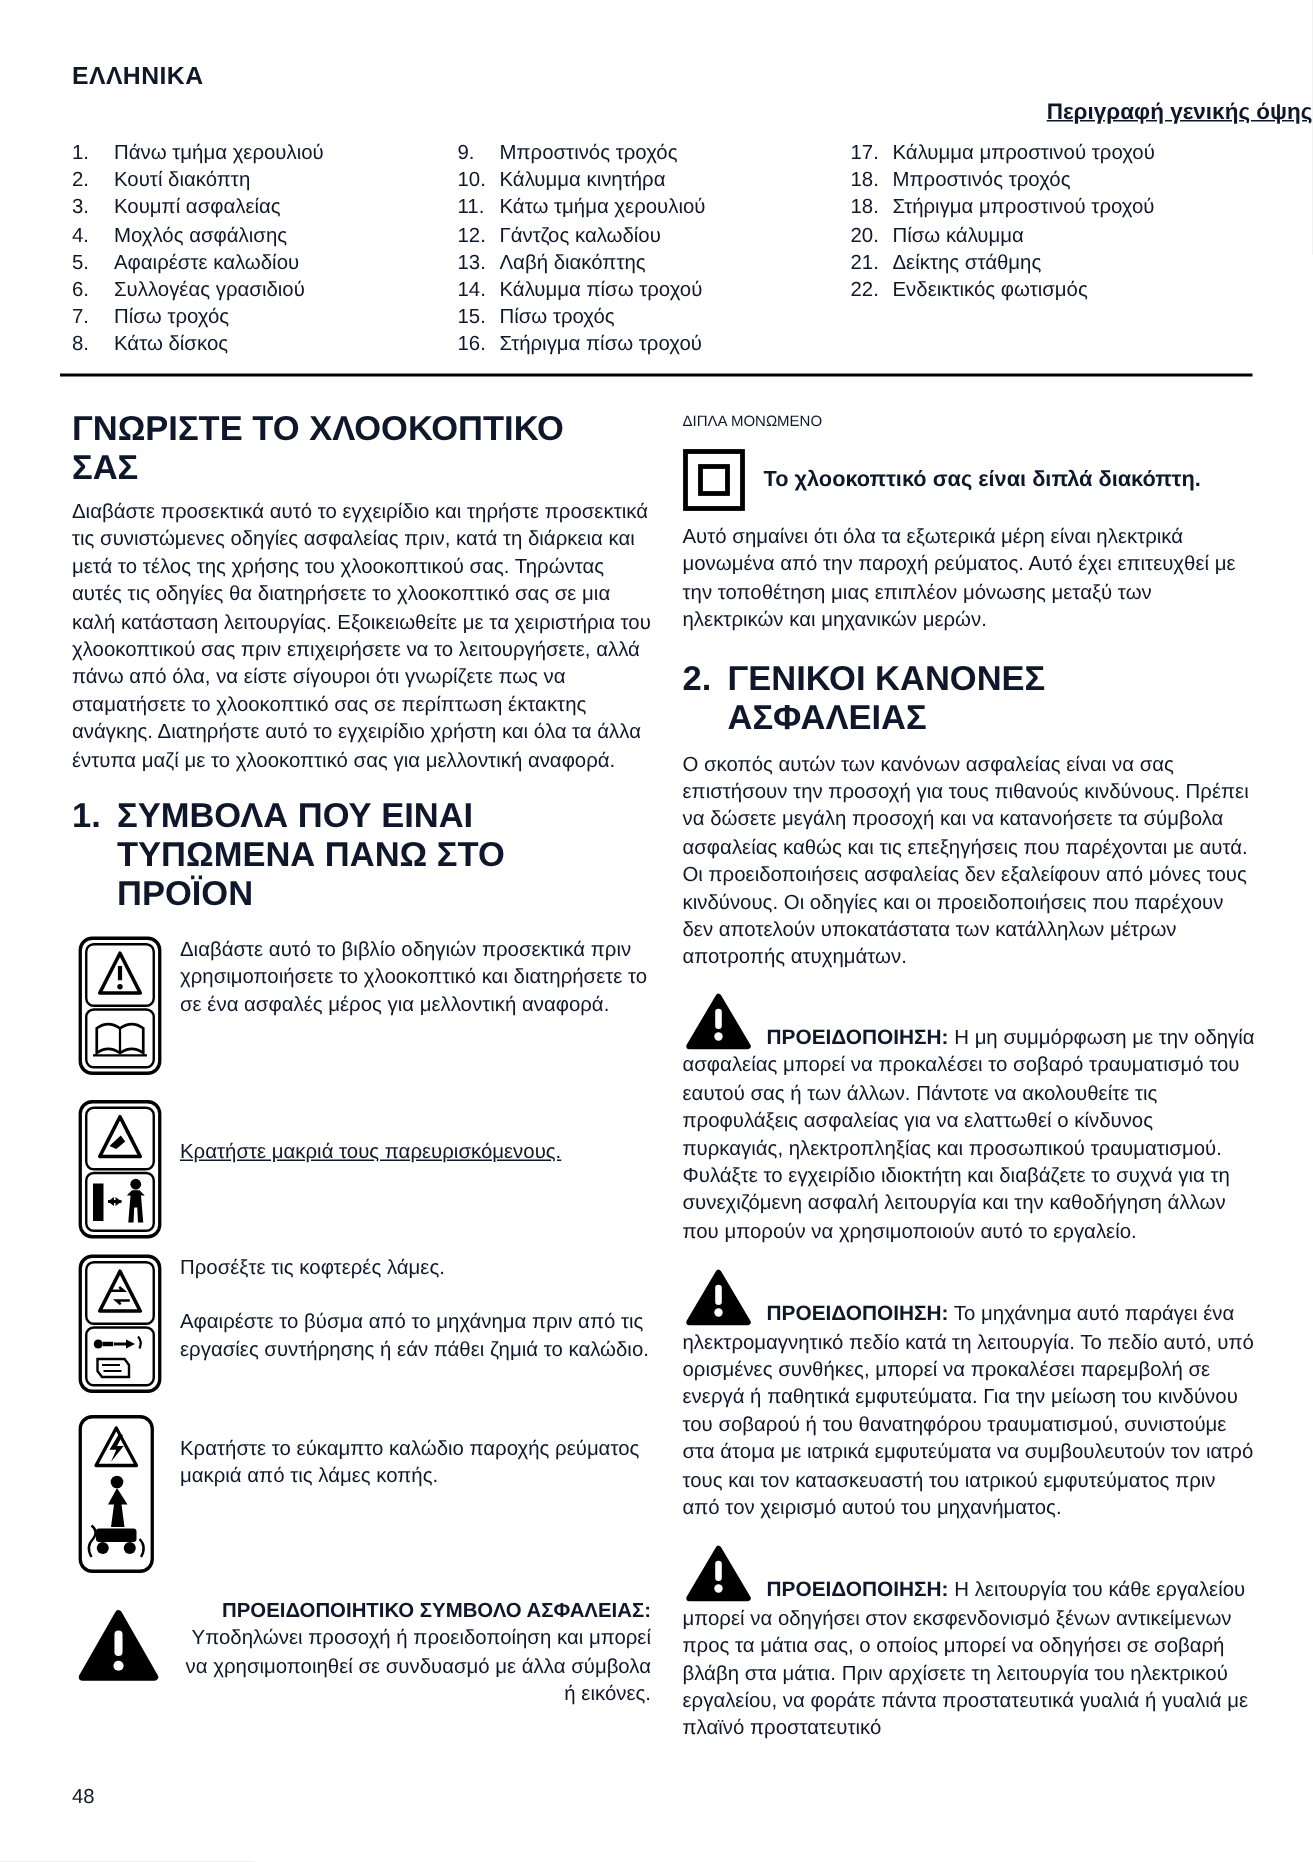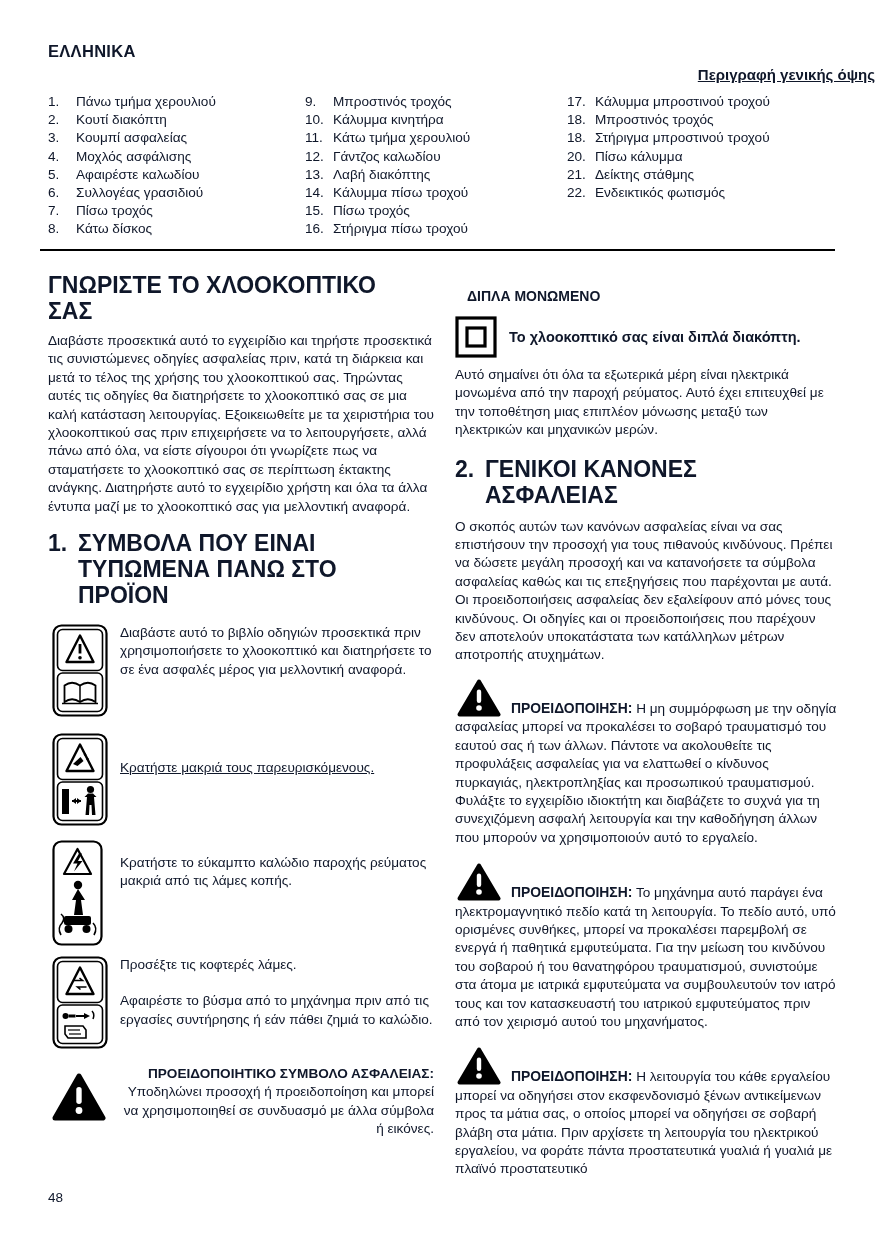--- a/index.html
+++ b/index.html
@@ -30,21 +30,21 @@
   p.body{font-size:13.6px;line-height:18.4px;margin:8px 0 0 0;}
   .sym-row{display:flex;}
   .sym-icon{width:72px;flex:none;padding-left:4px;box-sizing:border-box;}
   .sym-text{flex:1;font-size:13.6px;line-height:18.4px;}
   .r1{margin-top:16px;} .r2{margin-top:16px;text-decoration:underline;} .r3{margin-top:10px;}
   .r4{margin-top:14px;} .r5{margin-top:16px;text-align:right;}
   .r2 .sym-text{margin-top:26px;}
   .r3 .sym-text p{margin:0;} .r3 .sym-text p + p{margin-top:18px;}
   .r4 .sym-text{margin-top:14px;}
   .r5 .sym-icon{padding-top:8px;}
-  .di-heading{font-size:14px;font-weight:bold;margin:12px;}
+  .di-heading{font-size:10px;font-weight:normal;margin:0;}
   .di-row{display:flex;align-items:center;margin-top:12px;}
   .di-icon{width:54px;flex:none;}
   .di-caption{font-size:14.5px;font-weight:bold;flex:1;}
   .warning{position:relative;margin-top:14px;padding-top:20px;}
   .warning .tri{position:absolute;left:2px;top:0;}
   .warning p{font-size:13.6px;line-height:18.4px;margin:0;text-indent:56px;}
   .warning b{font-size:13.9px;}
   .page-num{position:absolute;left:48px;top:1190px;font-size:13.5px;}
   svg{display:block;}
 </style>
@@ -196,38 +196,20 @@
           <line x1="20" y1="68" x2="29" y2="68" stroke="#000" stroke-width="2"></line>
           <path d="M20 68 l4 -3 v6 z" fill="#000"></path>
           <path d="M29 68 l-4 -3 v6 z" fill="#000"></path>
           <circle cx="38.5" cy="56.5" r="3.6" fill="#000"></circle>
           <path d="M33.5 82 L35 64 L32.5 64 L36 60.5 L41 60.5 L44.5 64 L42 64 L43.5 82 L40 82 L39.5 72 L37.5 72 L37 82 Z" fill="#000"></path>
         </svg>
       </span>
       <div class="sym-text">Κρατήστε μακριά τους παρευρισκόμενους.</div>
     </div>
 
-    <div class="sym-row r4">
-      <span class="sym-icon">
-        <svg width="51" height="106" viewBox="0 0 51 106">
-          <rect x="1.5" y="1.5" width="48" height="103" rx="8" fill="#fff" stroke="#000" stroke-width="2.2"></rect>
-          <path d="M25.5 9 L39 34 L12 34 Z" fill="none" stroke="#000" stroke-width="2.2" stroke-linejoin="round"></path>
-          <path d="M27 13.5 L21 23.5 h4.5 L22 31.5 L30.5 21 h-4.5 L30 13.5 Z" fill="#000"></path>
-          <circle cx="26" cy="45" r="4.2" fill="#000"></circle>
-          <path d="M26 49 L20 60 h4 L22 75 h9 L29 60 h4 Z" fill="#000"></path>
-          <rect x="12" y="76" width="27" height="9" rx="2" fill="#000"></rect>
-          <circle cx="16.5" cy="89" r="4" fill="#000"></circle>
-          <circle cx="34.5" cy="89" r="4" fill="#000"></circle>
-          <path d="M9 95 q-4 -7 1 -12 q4 -5 -1 -9" fill="none" stroke="#000" stroke-width="1.6"></path>
-          <path d="M42 95 q4 -7 -1 -12" fill="none" stroke="#000" stroke-width="1.6"></path>
-        </svg>
-      </span>
-      <div class="sym-text">Κρατήστε το εύκαμπτο καλώδιο παροχής ρεύματος μακριά από τις λάμες κοπής.</div>
-    </div>
-
     <div class="sym-row r3">
       <span class="sym-icon">
         <svg width="56" height="93" viewBox="0 0 56 93">
           <rect x="1.5" y="1.5" width="53" height="90" rx="8" fill="#fff" stroke="#000" stroke-width="2.2"></rect>
           <rect x="5.5" y="5.5" width="45" height="41" rx="5" fill="none" stroke="#000" stroke-width="1.6"></rect>
           <rect x="5.5" y="49" width="45" height="38.5" rx="5" fill="none" stroke="#000" stroke-width="1.6"></rect>
           <path d="M28 11.5 L41.5 38 L14.5 38 Z" fill="none" stroke="#000" stroke-width="2.4" stroke-linejoin="round"></path>
           <path d="M21.5 24.5 h9 l-3 -2.5" fill="none" stroke="#000" stroke-width="1.6"></path>
           <path d="M34.5 31 h-9 l3 2.5" fill="none" stroke="#000" stroke-width="1.6"></path>
           <circle cx="13.5" cy="60" r="3" fill="#000"></circle>
@@ -239,20 +221,38 @@
           <line x1="16" y1="74" x2="28" y2="74" stroke="#000" stroke-width="1.2"></line>
           <line x1="17" y1="78" x2="29" y2="78" stroke="#000" stroke-width="1.2"></line>
         </svg>
       </span>
       <div class="sym-text">
         <p>Προσέξτε τις κοφτερές λάμες.</p>
         <p>Αφαιρέστε το βύσμα από το μηχάνημα πριν από τις εργασίες συντήρησης ή εάν πάθει ζημιά το καλώδιο.</p>
       </div>
     </div>
 
+    <div class="sym-row r4">
+      <span class="sym-icon">
+        <svg width="51" height="106" viewBox="0 0 51 106">
+          <rect x="1.5" y="1.5" width="48" height="103" rx="8" fill="#fff" stroke="#000" stroke-width="2.2"></rect>
+          <path d="M25.5 9 L39 34 L12 34 Z" fill="none" stroke="#000" stroke-width="2.2" stroke-linejoin="round"></path>
+          <path d="M27 13.5 L21 23.5 h4.5 L22 31.5 L30.5 21 h-4.5 L30 13.5 Z" fill="#000"></path>
+          <circle cx="26" cy="45" r="4.2" fill="#000"></circle>
+          <path d="M26 49 L20 60 h4 L22 75 h9 L29 60 h4 Z" fill="#000"></path>
+          <rect x="12" y="76" width="27" height="9" rx="2" fill="#000"></rect>
+          <circle cx="16.5" cy="89" r="4" fill="#000"></circle>
+          <circle cx="34.5" cy="89" r="4" fill="#000"></circle>
+          <path d="M9 95 q-4 -7 1 -12 q4 -5 -1 -9" fill="none" stroke="#000" stroke-width="1.6"></path>
+          <path d="M42 95 q4 -7 -1 -12" fill="none" stroke="#000" stroke-width="1.6"></path>
+        </svg>
+      </span>
+      <div class="sym-text">Κρατήστε το εύκαμπτο καλώδιο παροχής ρεύματος μακριά από τις λάμες κοπής.</div>
+    </div>
+
     <div class="sym-row r5">
       <span class="sym-icon">
         <svg width="54" height="48" viewBox="0 0 54 48">
           <path d="M27 3 L51 45 L3 45 Z" fill="#000" stroke="#000" stroke-width="5" stroke-linejoin="round"></path>
           <rect x="24.3" y="14" width="5.4" height="17" rx="2.7" fill="#fff"></rect>
           <circle cx="27" cy="37.5" r="3.4" fill="#fff"></circle>
         </svg>
       </span>
       <div class="sym-text">
         <b>ΠΡΟΕΙΔΟΠΟΙΗΤΙΚΟ ΣΥΜΒΟΛΟ ΑΣΦΑΛΕΙΑΣ:</b>

